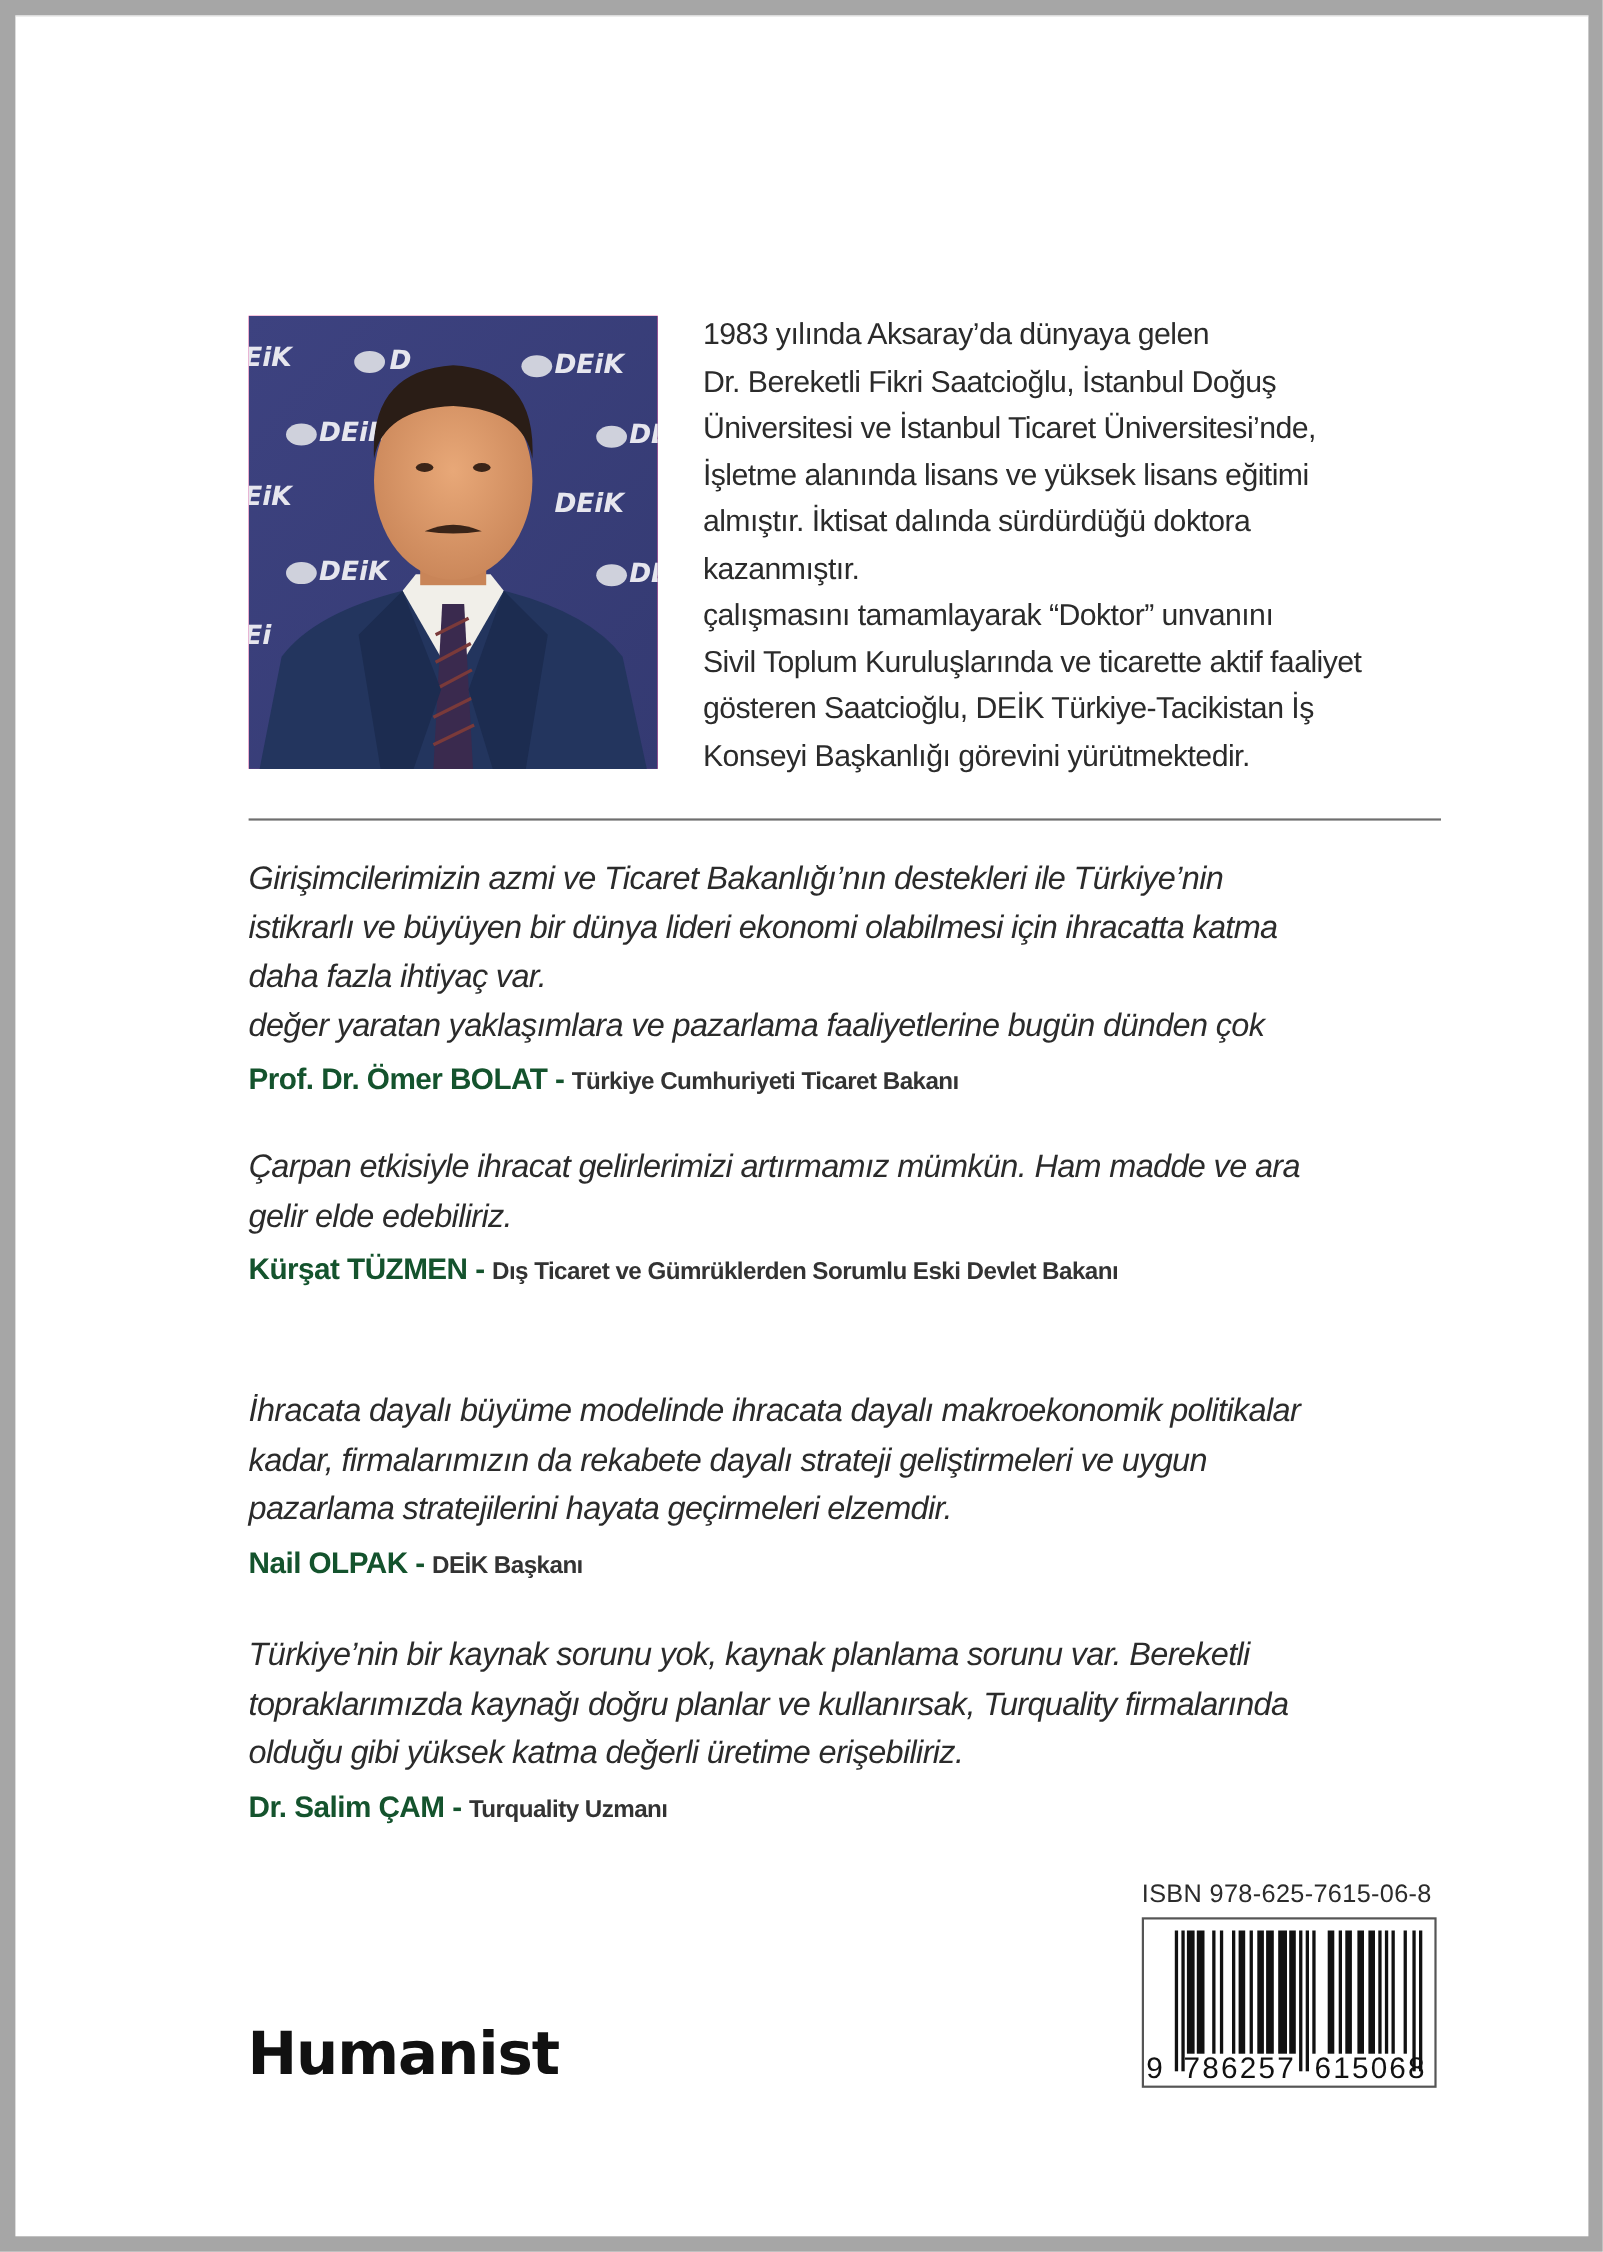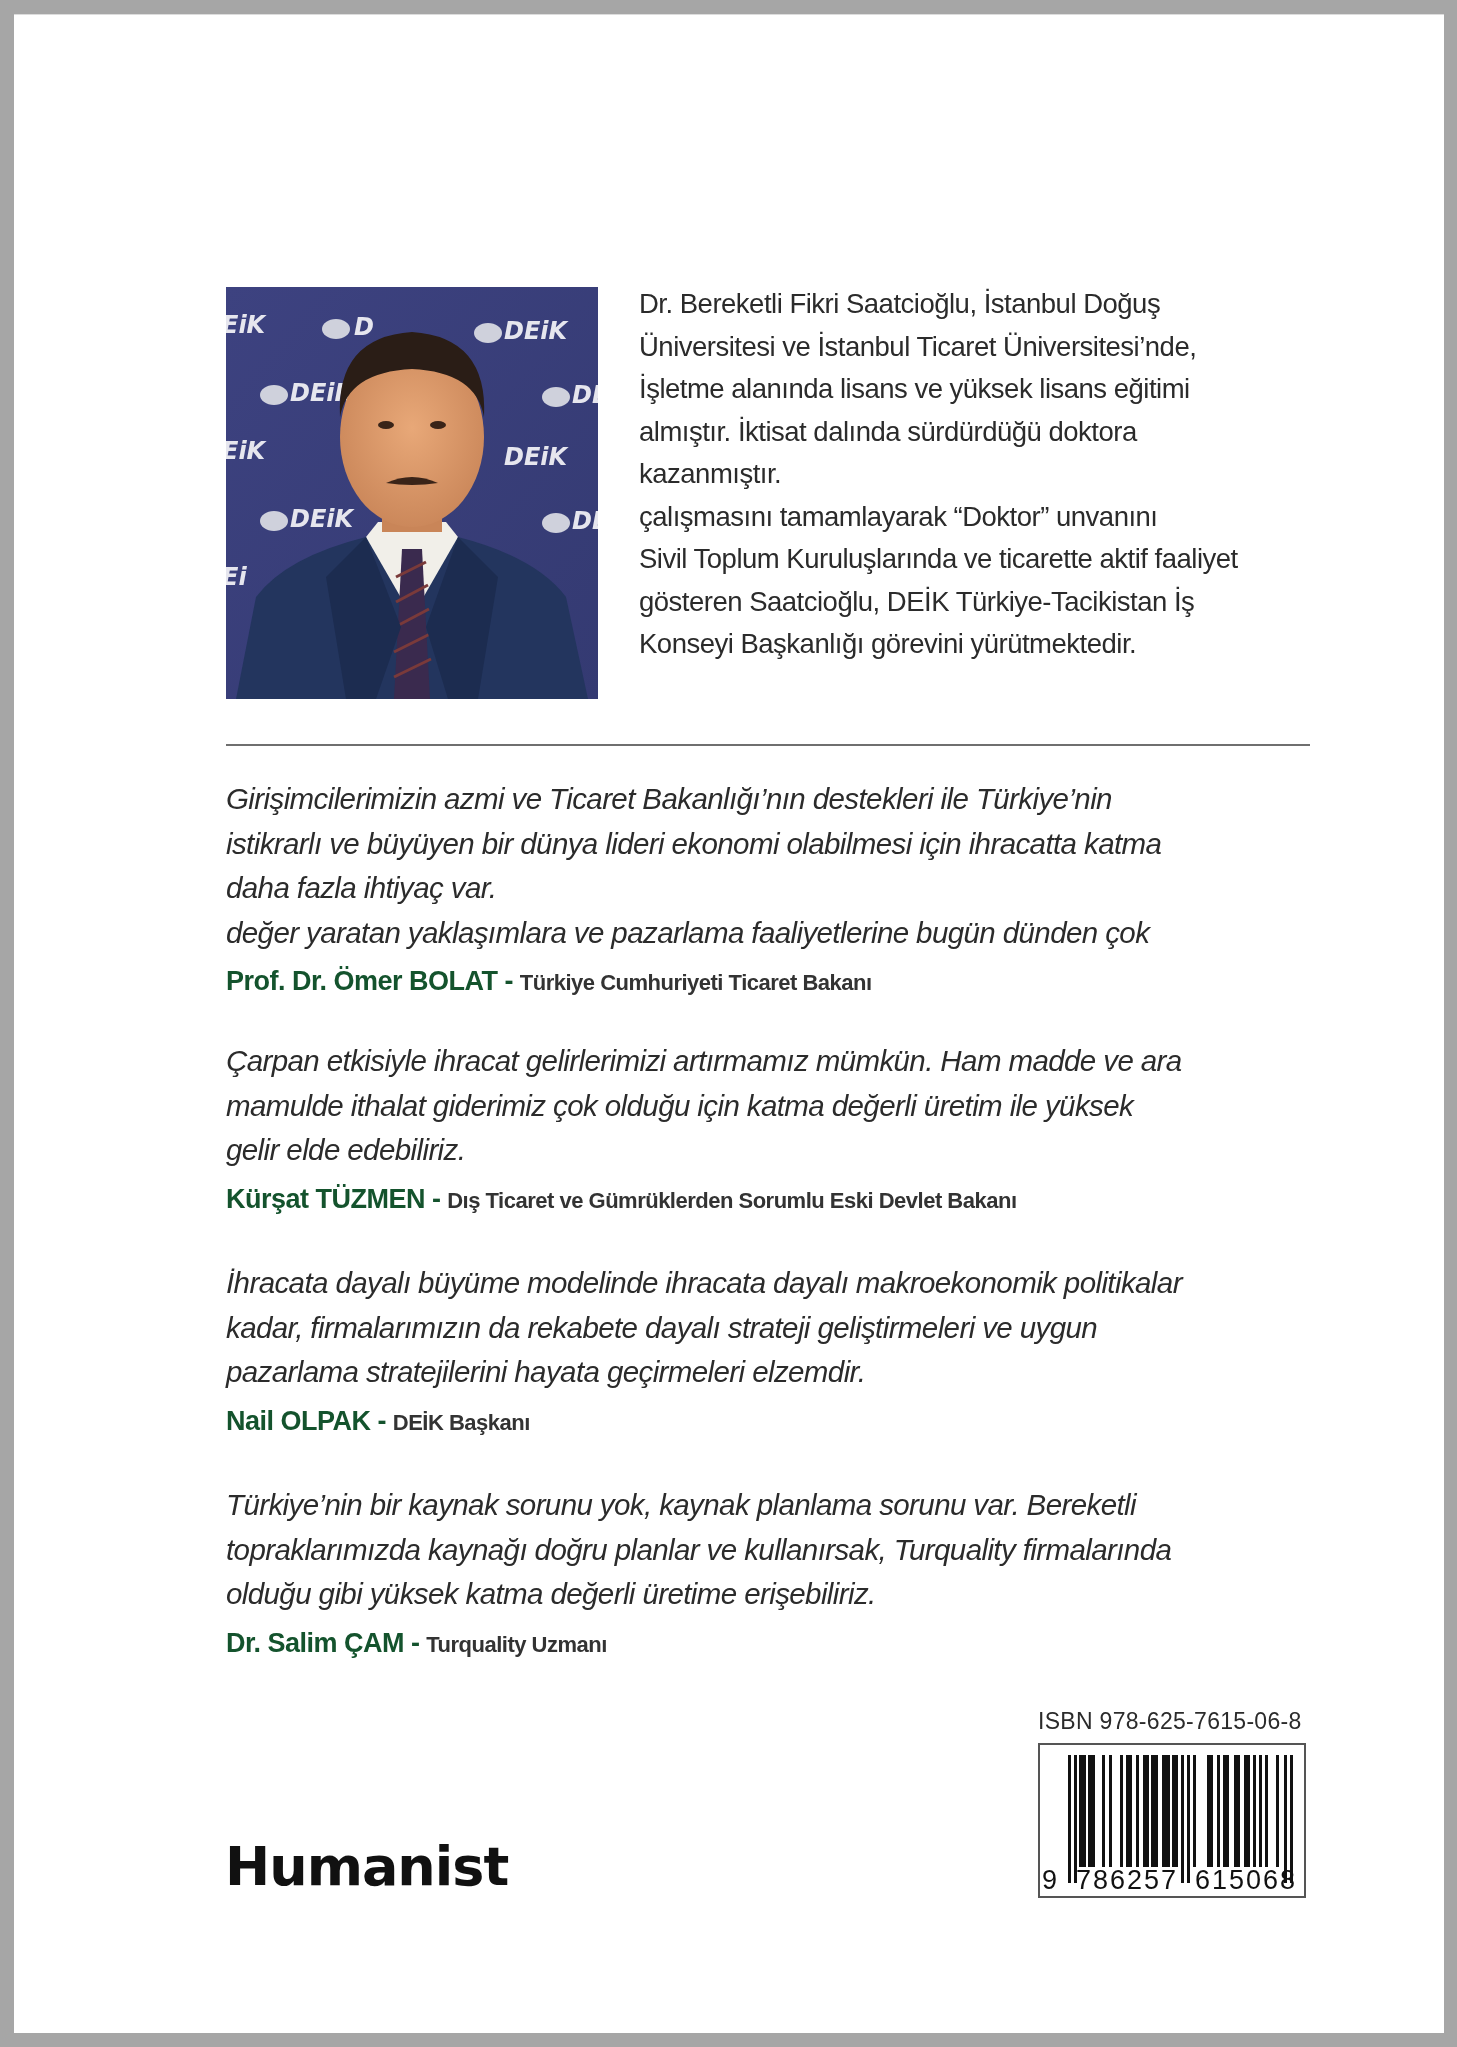--- a/index.html
+++ b/index.html
@@ -92,20 +92,21 @@
       <path d="M114 130 Q110 50 186 45 Q262 50 258 130 Q250 85 186 82 Q122 85 114 130 Z" fill="#2a1d16"></path>
 
       <ellipse cx="160" cy="138" rx="8" ry="4" fill="#3a2418"></ellipse>
       <ellipse cx="212" cy="138" rx="8" ry="4" fill="#3a2418"></ellipse>
 
       <path d="M160 196 Q186 184 212 196 Q186 200 160 196 Z" fill="#3a2418"></path>
     </svg>
   </div>
 
   <div class="bio">
+    <p>1983 yılında Aksaray’da dünyaya gelen</p>
     <p>Dr. Bereketli Fikri Saatcioğlu, İstanbul Doğuş</p>
     <p>Üniversitesi ve İstanbul Ticaret Üniversitesi’nde,</p>
     <p>İşletme alanında lisans ve yüksek lisans eğitimi</p>
     <p>almıştır. İktisat dalında sürdürdüğü doktora</p>
     <p>kazanmıştır.</p>
     <p>çalışmasını tamamlayarak “Doktor” unvanını</p>
     <p>Sivil Toplum Kuruluşlarında ve ticarette aktif faaliyet</p>
     <p>gösteren Saatcioğlu, DEİK Türkiye-Tacikistan İş</p>
     <p>Konseyi Başkanlığı görevini yürütmektedir.</p>
   </div>
@@ -119,21 +120,20 @@
       <p class="quote-text">daha fazla ihtiyaç var.</p>
       <p class="quote-text">değer yaratan yaklaşımlara ve pazarlama faaliyetlerine bugün dünden çok</p>
       <div class="attrib">
         <span class="name">Prof. Dr. Ömer BOLAT -</span>
         <span class="title">Türkiye Cumhuriyeti Ticaret Bakanı</span>
       </div>
     </div>
 
     <div class="quote q2">
       <p class="quote-text">Çarpan etkisiyle ihracat gelirlerimizi artırmamız mümkün. Ham madde ve ara</p>
-      <p class="quote-text">mamulde ithalat giderimiz çok olduğu için katma değerli üretim ile yüksek</p>
       <p class="quote-text">gelir elde edebiliriz.</p>
       <div class="attrib">
         <span class="name">Kürşat TÜZMEN -</span>
         <span class="title">Dış Ticaret ve Gümrüklerden Sorumlu Eski Devlet Bakanı</span>
       </div>
     </div>
 
     <div class="quote q3">
       <p class="quote-text">İhracata dayalı büyüme modelinde ihracata dayalı makroekonomik politikalar</p>
       <p class="quote-text">kadar, firmalarımızın da rekabete dayalı strateji geliştirmeleri ve uygun</p>

